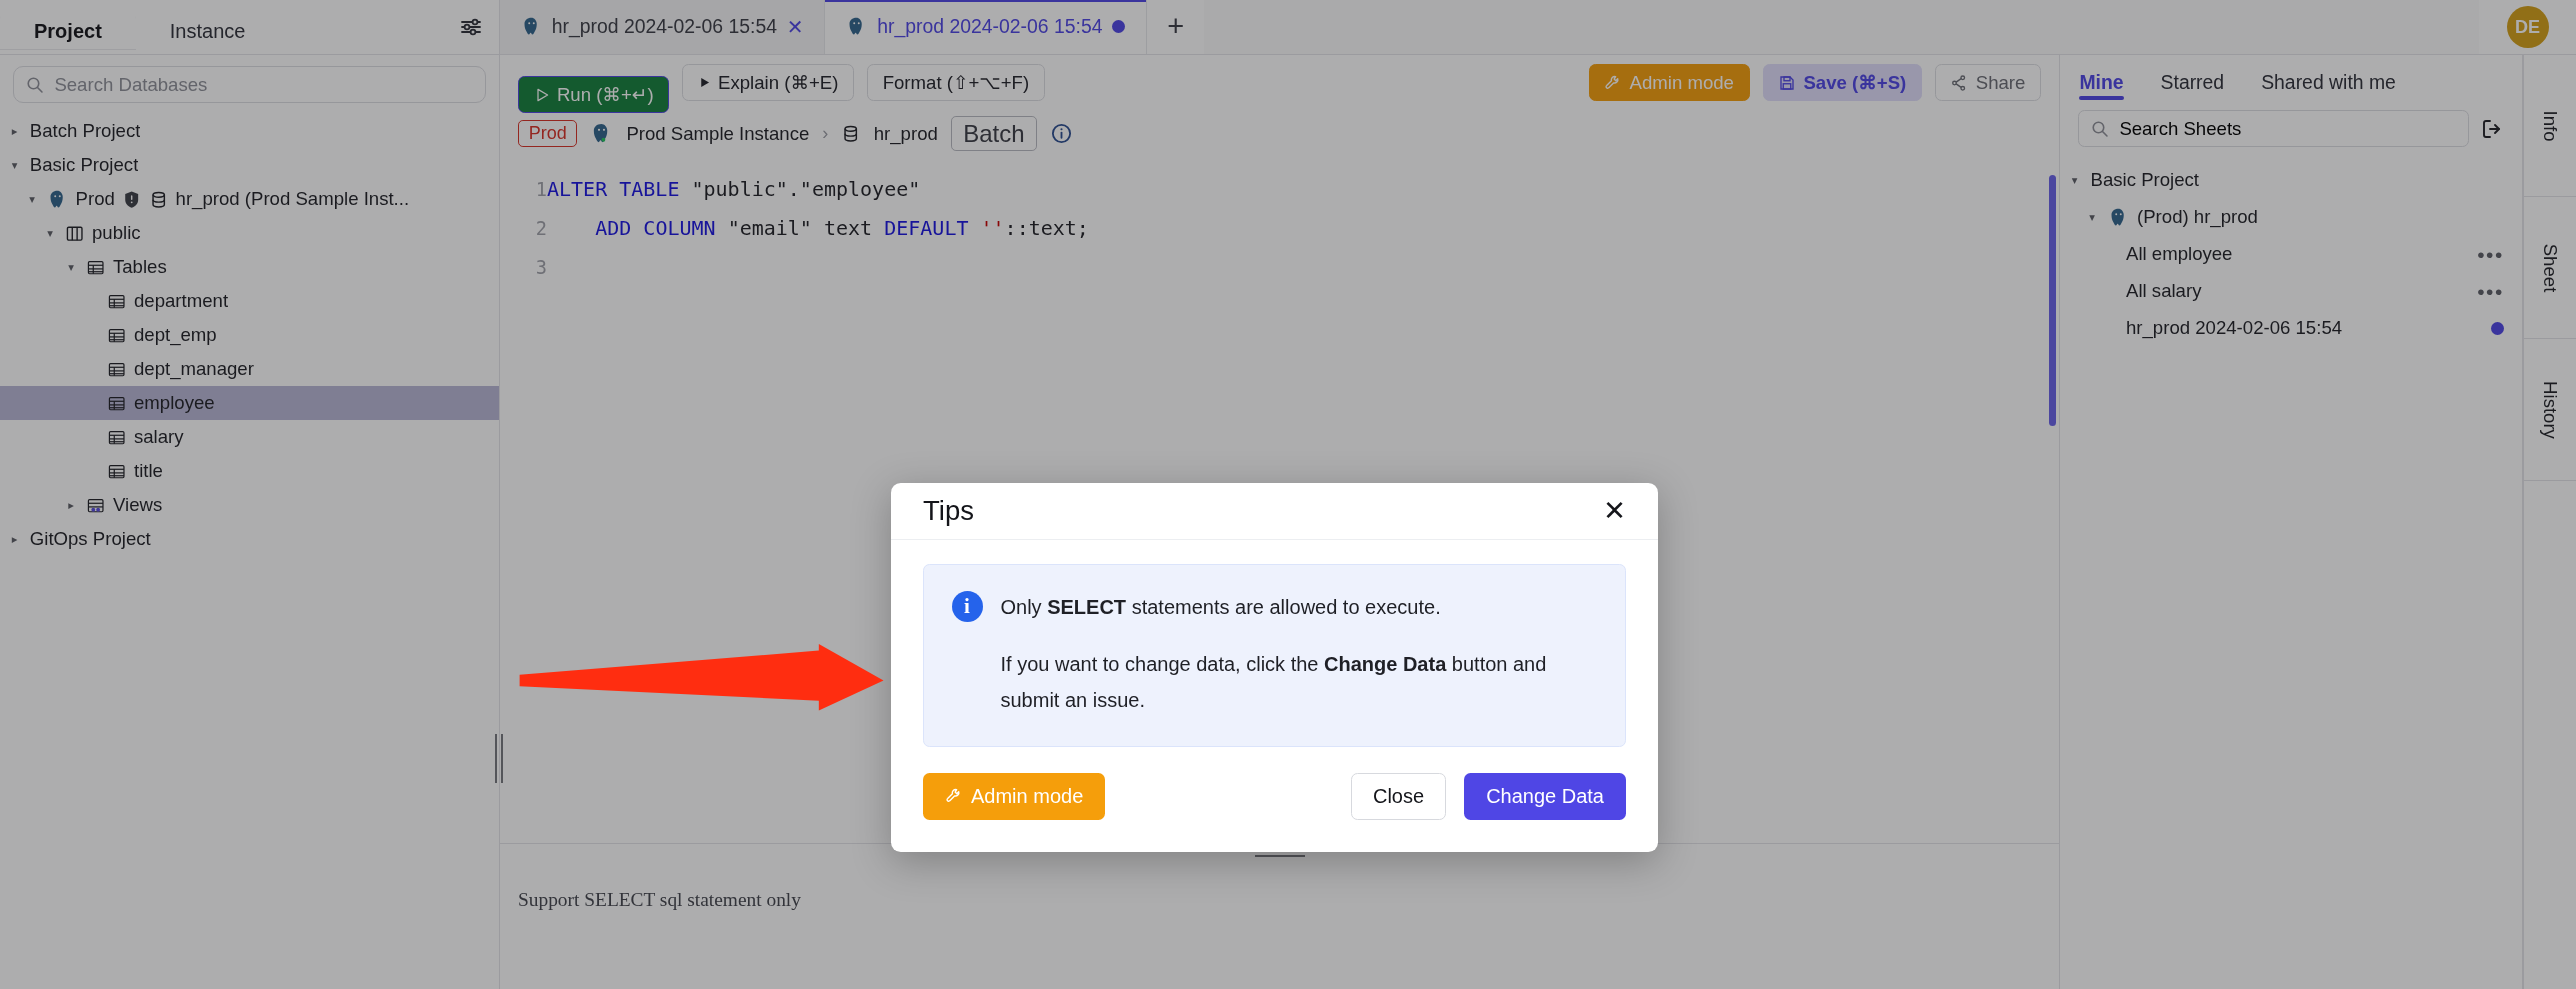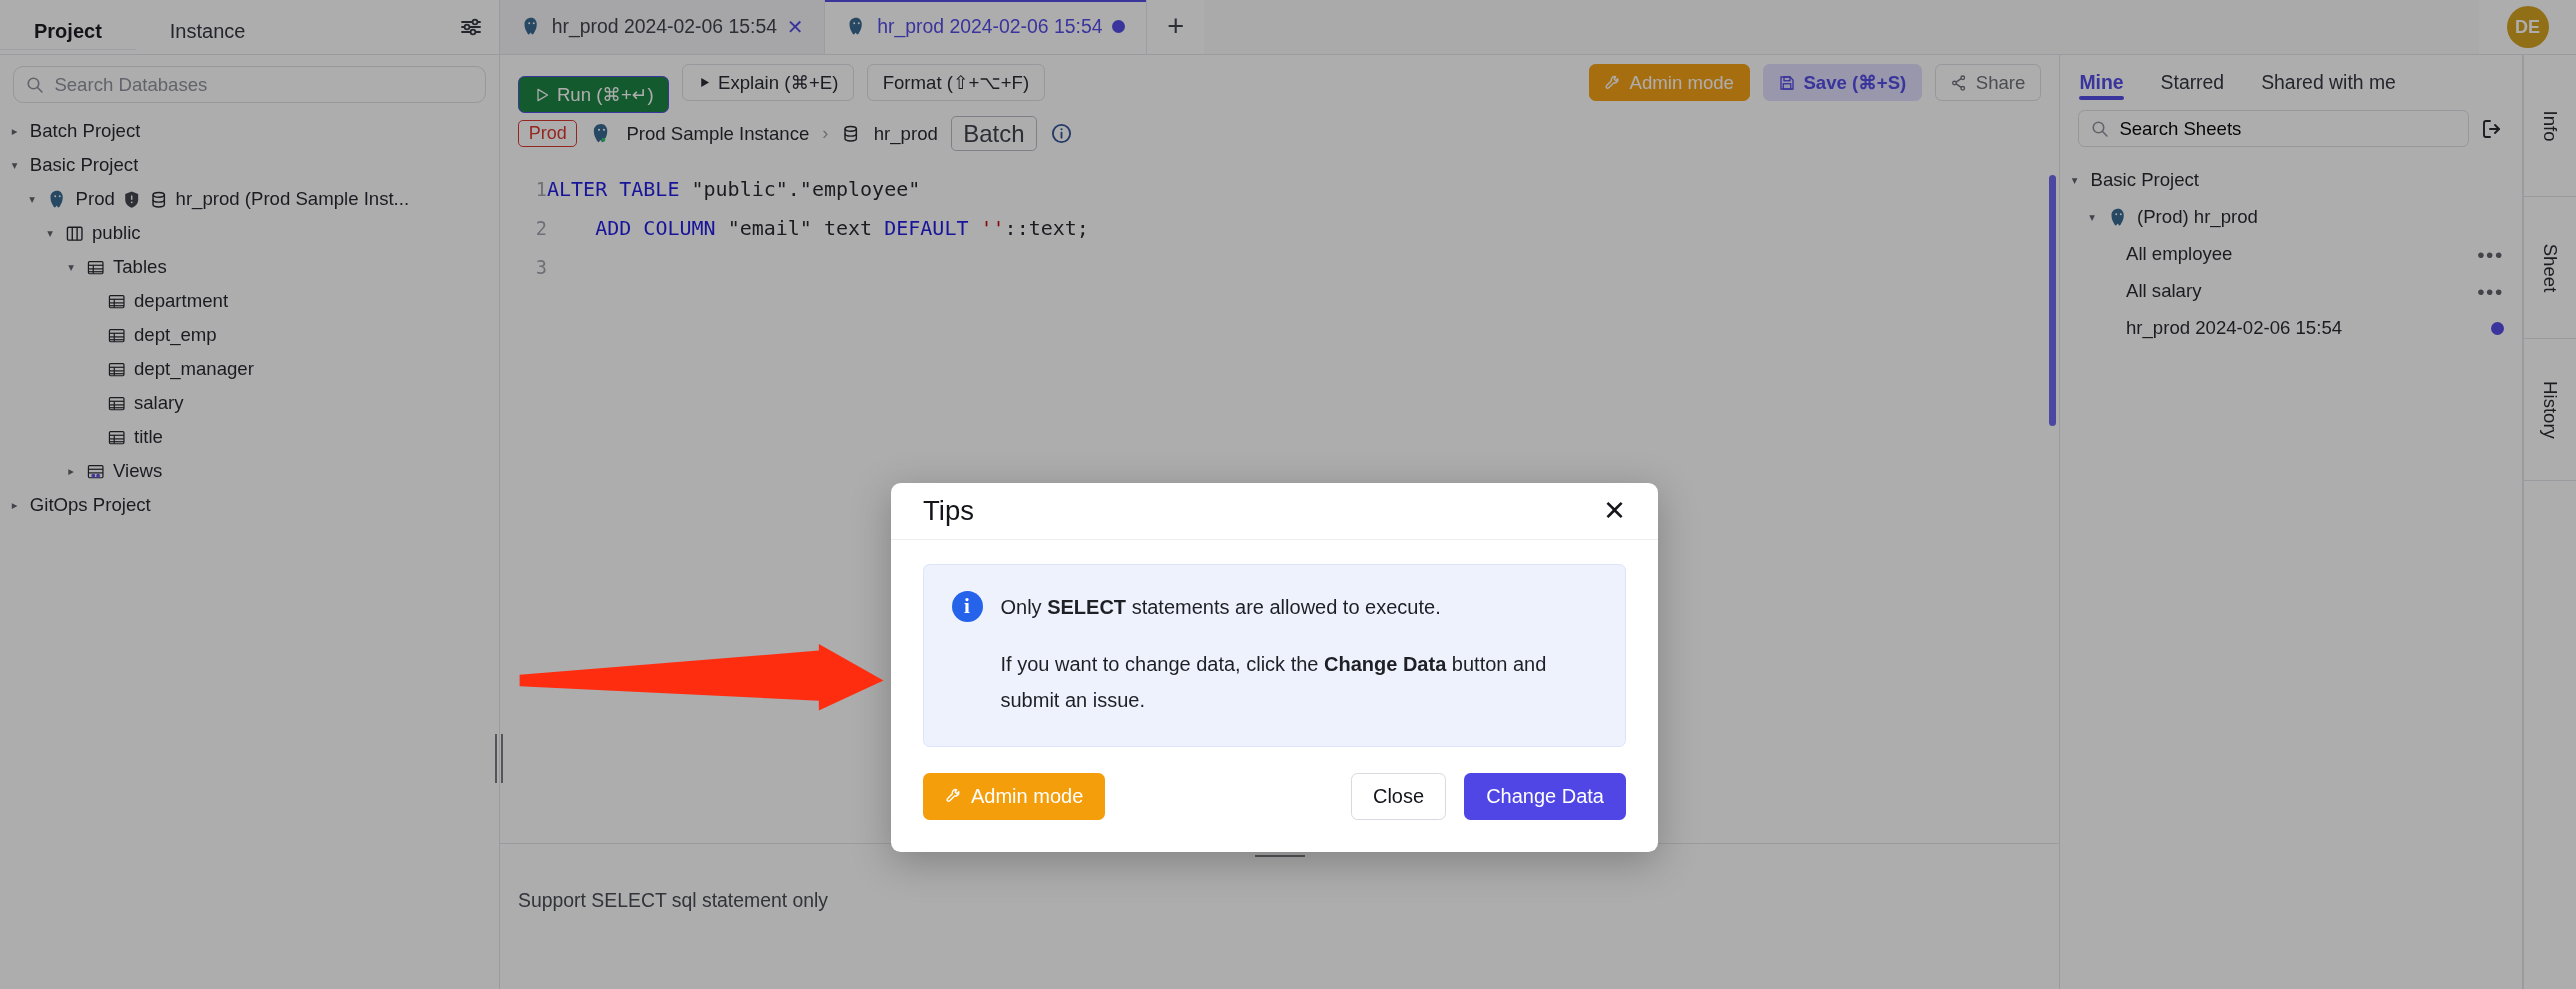--- a/index.html
+++ b/index.html
@@ -101,21 +101,21 @@
   .code { flex:1; padding-top:13px; font-family:"DejaVu Sans Mono", monospace; font-size: 20px; line-height: 39px; color:#1f2026; white-space:pre; }
   .kw { color:#1a14e0;text-align:center; }
   .str { color:#c80000; }
 
   .editor-vscroll { position:absolute; right:3.2px; top:18px; width:7.3px; height:251px; background:#4f46e5; border-radius:4.9px; opacity:.85; }
 
   .hsplit { height: 18px; display:flex; align-items:center; justify-content:center; border-top:0.8px solid #e3e4e8; background:#fff; }
   .hsplit i { display:block; width:50px; height:2.4px; background:#77797f; }
   .hsplit .stack { display:flex; flex-direction:column; gap:4px; }
 
-  .resultpane { height: 128px; background:#fff; padding: 27.5px 18px 0 18px; }
+  .resultpane { height: 128px; background:#fff; padding: 27.5px 18px 0 18px; font-family: Liberation Serif, serif; }
   .resulttext { font-size: 19.4px; color:#44464e; }
 
   
   .sheets { width: 463px; background:#fff; display:flex; flex-direction:column; border-right:0.8px solid #e3e4e8; }
   .stabs { height: 55px; display:flex; align-items:center; gap:37px; padding: 0 19.4px; font-size:19.4px; color:#2e3039; }
   .stab { position:relative; height:100%; display:flex; align-items:center; }
   .stab.active { color:#4f46e5; font-weight:700; }
   .stab.active::after { content:""; position:absolute; left:0; right:0; bottom:9.7px; height:4px; background:#4f46e5; border-radius:2.4px; }
   .sheetsearchrow { display:flex; align-items:center; gap:11.3px; padding: 0 18px; }
   .sheetsearch { flex:1; height:37px; border:0.8px solid #dcdde2; border-radius:6.5px; display:flex; align-items:center; gap:9.7px; padding:0 11.3px; color:#000000; font-size:18.6px; }
@@ -334,20 +334,33 @@
             <span class="ico">
               <svg width="19.4" height="19.4" viewBox="0 0 24 24" fill="none" stroke="#1f2026" stroke-width="1.5">
                 <rect x="3" y="4.5" width="18" height="15" rx="1.4"></rect>
                 <line x1="3" y1="9" x2="21" y2="9"></line>
                 <line x1="3" y1="13.5" x2="21" y2="13.5"></line>
                 <line x1="3" y1="17" x2="21" y2="17"></line>
                 <line x1="9" y1="9" x2="9" y2="19.5"></line>
               </svg>
             </span>
             <span class="tlabel">dept_manager</span>
+          </div>
+          <div class="tnode ind5 sel">
+            <span class="caret none"></span>
+            <span class="ico">
+              <svg width="19.4" height="19.4" viewBox="0 0 24 24" fill="none" stroke="#1f2026" stroke-width="1.5">
+                <rect x="3" y="4.5" width="18" height="15" rx="1.4"></rect>
+                <line x1="3" y1="9" x2="21" y2="9"></line>
+                <line x1="3" y1="13.5" x2="21" y2="13.5"></line>
+                <line x1="3" y1="17" x2="21" y2="17"></line>
+                <line x1="9" y1="9" x2="9" y2="19.5"></line>
+              </svg>
+            </span>
+            <span class="tlabel">employee</span>
           </div>
           <div class="tnode ind5">
             <span class="caret none"></span>
             <span class="ico">
               <svg width="19.4" height="19.4" viewBox="0 0 24 24" fill="none" stroke="#1f2026" stroke-width="1.5">
                 <rect x="3" y="4.5" width="18" height="15" rx="1.4"></rect>
                 <line x1="3" y1="9" x2="21" y2="9"></line>
                 <line x1="3" y1="13.5" x2="21" y2="13.5"></line>
                 <line x1="3" y1="17" x2="21" y2="17"></line>
                 <line x1="9" y1="9" x2="9" y2="19.5"></line>

